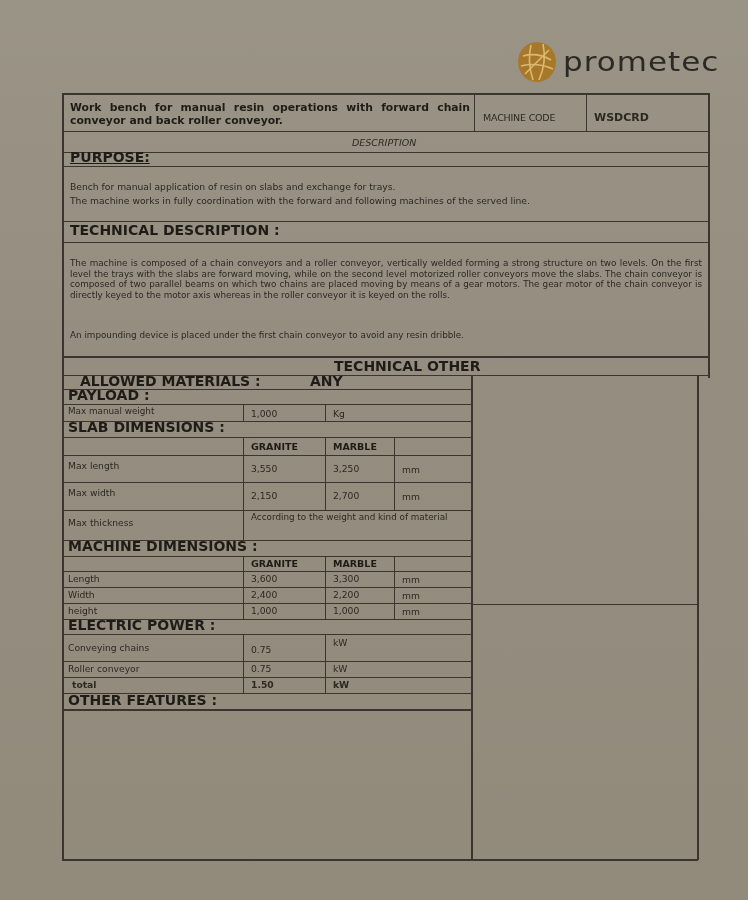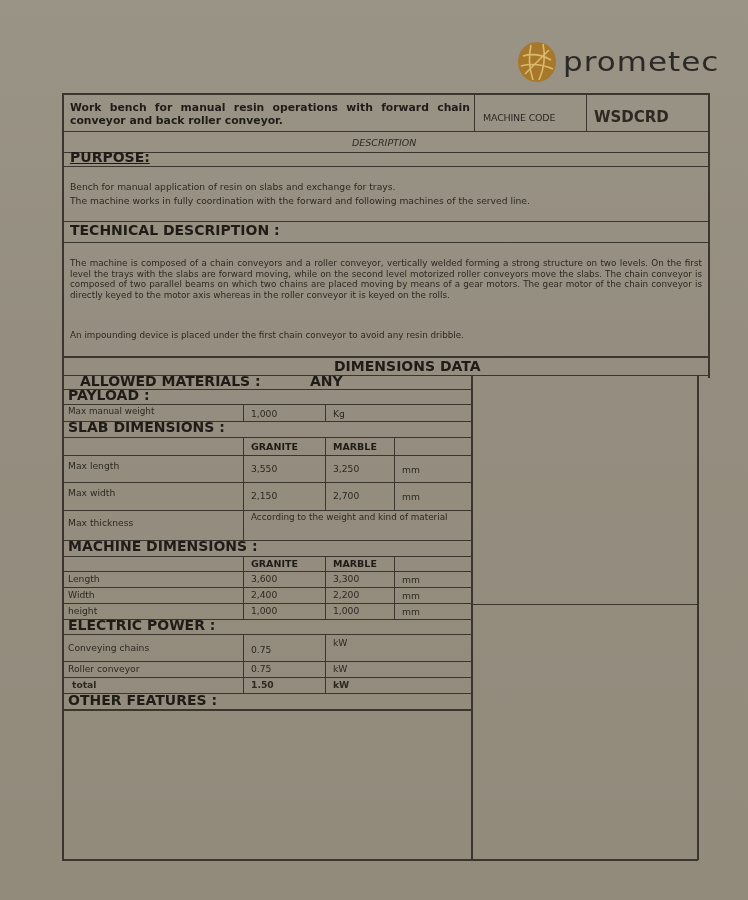--- a/index.html
+++ b/index.html
@@ -51,39 +51,39 @@
   <div class="ln" style="left:62px; top:93px; width:648px; height:1.5px;"></div>
 
   <div class="ln" style="left:62px; top:93px; width:1.5px; height:767px;"></div>
 
   <div class="ln" style="left:708px; top:93px; width:1.5px; height:285px;"></div>
 
   <div class="title-text">Work bench for manual resin operations with forward chain conveyor and back roller conveyor.</div>
   <div class="ln" style="left:474px; top:93px; width:1.2px; height:38px;"></div>
   <div class="txt" style="left:483px; top:112px; font-size:9.5px; letter-spacing:-0.2px;">MACHINE CODE</div>
   <div class="ln" style="left:586px; top:93px; width:1.2px; height:38px;"></div>
-  <div class="txt b" style="left:594px; top:112px; font-size:15px;">WSDCRD</div>
+  <div class="txt b" style="left:594px; top:112px; font-size:11px;">WSDCRD</div>
   <div class="ln" style="left:62px; top:131px; width:648px; height:1.2px;"></div>
 
   <div class="txt italic" style="left:352px; top:137px; font-size:9.5px;">DESCRIPTION</div>
   <div class="ln" style="left:62px; top:152px; width:648px; height:1.2px;"></div>
 
   <div class="txt hdr" style="left:70px; top:152px; text-decoration: underline;">PURPOSE:</div>
   <div class="ln" style="left:62px; top:166px; width:648px; height:1.2px;"></div>
   <div class="txt" style="left:70px; top:181px;">Bench for manual application of resin on slabs and exchange for trays.</div>
   <div class="txt" style="left:70px; top:195px;">The machine works in fully coordination with the forward and following machines of the served line.</div>
   <div class="ln" style="left:62px; top:221px; width:648px; height:1.2px;"></div>
 
   <div class="txt hdr" style="left:70px; top:225px;">TECHNICAL DESCRIPTION :</div>
   <div class="ln" style="left:62px; top:242px; width:648px; height:1.2px;"></div>
   <div class="para" style="left:70px; top:258px; width:632px; text-align: justify;">The machine is composed of a chain conveyors and a roller conveyor, vertically welded forming a strong structure on two levels. On the first level the trays with the slabs are forward moving, while on the second level motorized roller conveyors move the slabs. The chain conveyor is composed of two parallel beams on which two chains are placed moving by means of a gear motors. The gear motor of the chain conveyor is directly keyed to the motor axis whereas in the roller conveyor it is keyed on the rolls.</div>
   <div class="txt" style="left:70px; top:330px; font-size:8.8px;">An impounding device is placed under the first chain conveyor to avoid any resin dribble.</div>
   <div class="ln" style="left:62px; top:356px; width:648px; height:1.5px;"></div>
 
-  <div class="txt hdr" style="left:334px; top:361px;">DIMENSIONS DATA</div>
+  <div class="txt hdr" style="left:334px; top:361px;">TECHNICAL OTHER</div>
   <div class="ln" style="left:62px; top:375px; width:648px; height:1.2px;"></div>
 
   <div class="ln" style="left:471px; top:375px; width:1.5px; height:485px;"></div>
   <div class="ln" style="left:697px; top:375px; width:1.5px; height:485px;"></div>
   <div class="ln" style="left:471px; top:604px; width:227px; height:1.2px;"></div>
   <div class="ln" style="left:62px; top:859px; width:636px; height:1.5px;"></div>
 
   <div class="txt hdr" style="left:68px; top:376px;margin-left:12px;">ALLOWED MATERIALS :</div>
   <div class="txt hdr" style="left:310px; top:376px;">ANY</div>
   <div class="ln" style="left:62px; top:389px; width:410px; height:1.2px;"></div>

